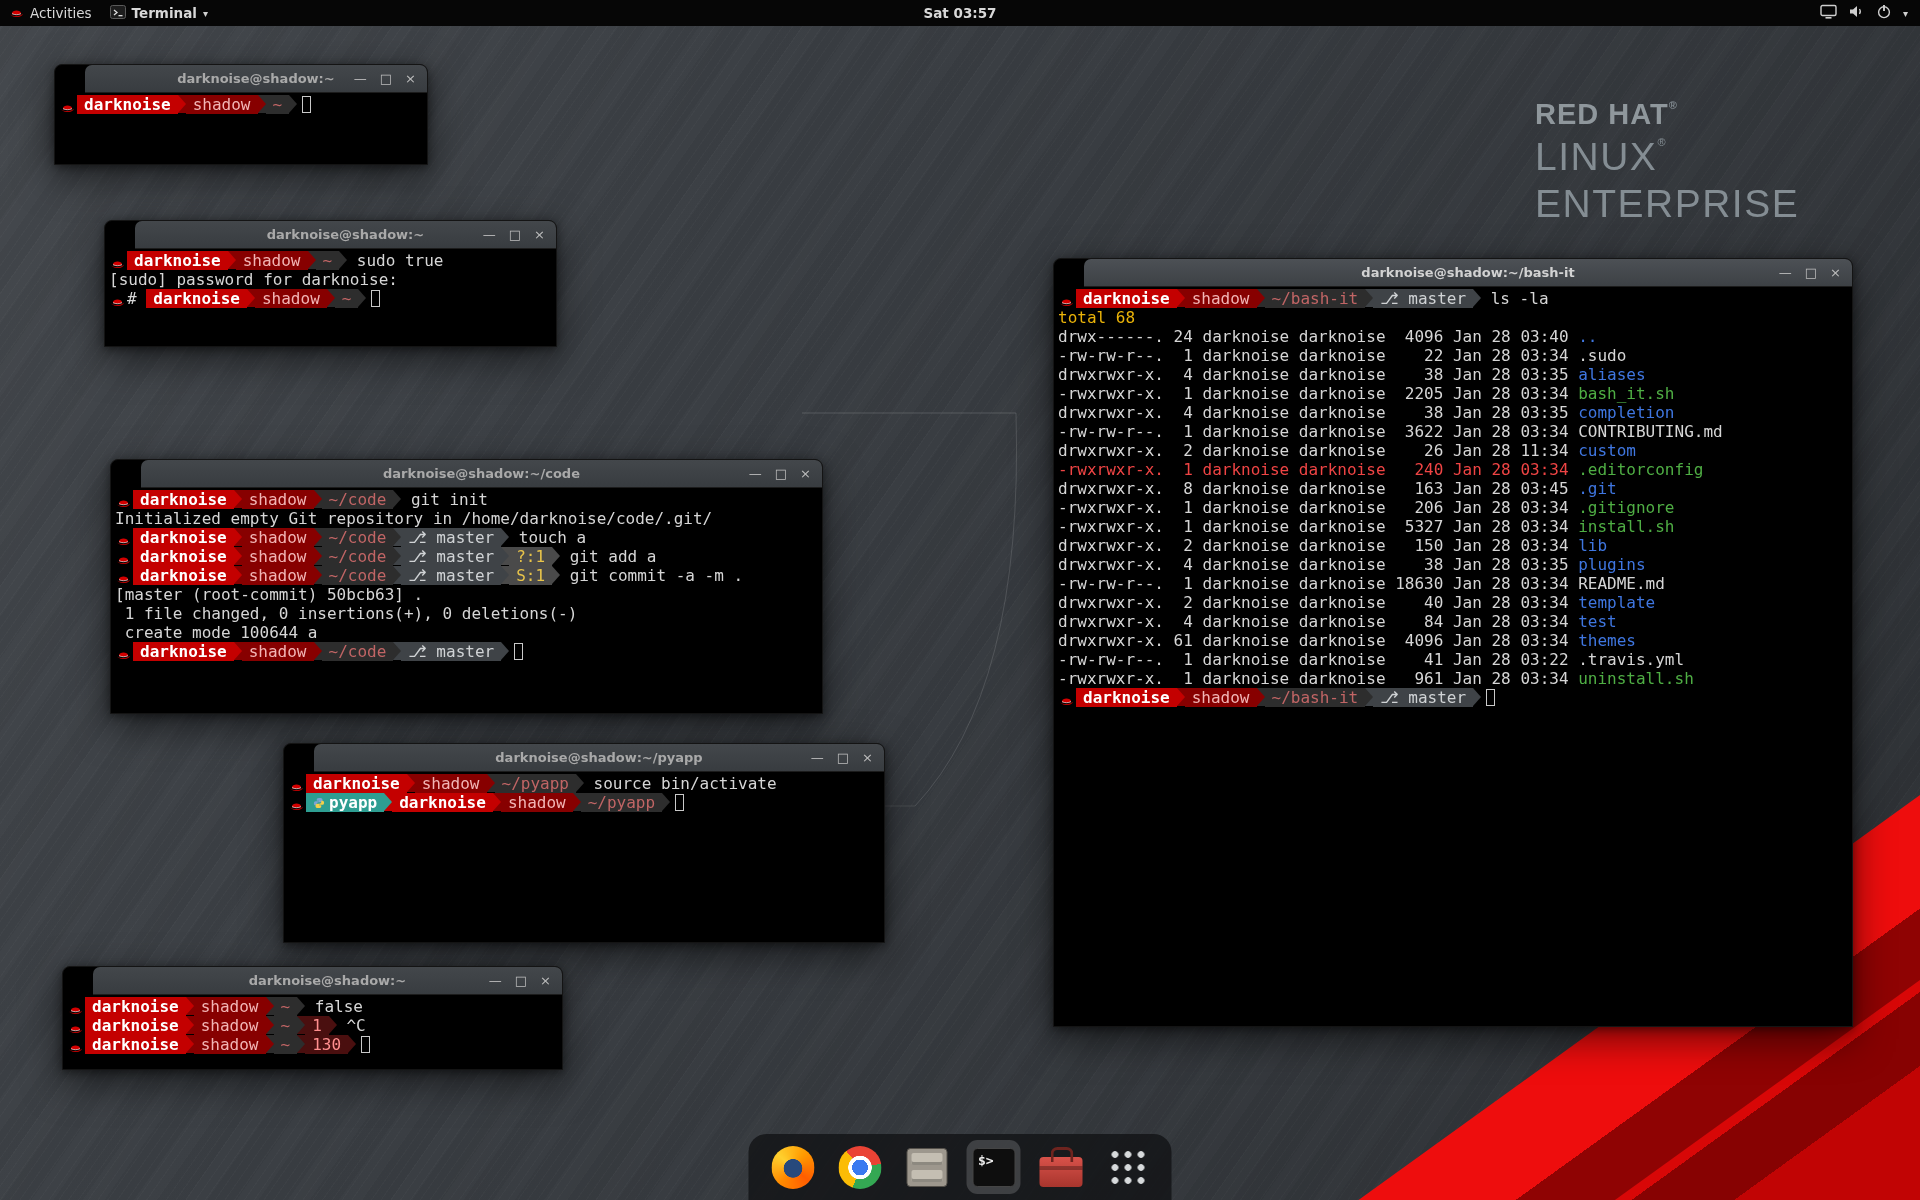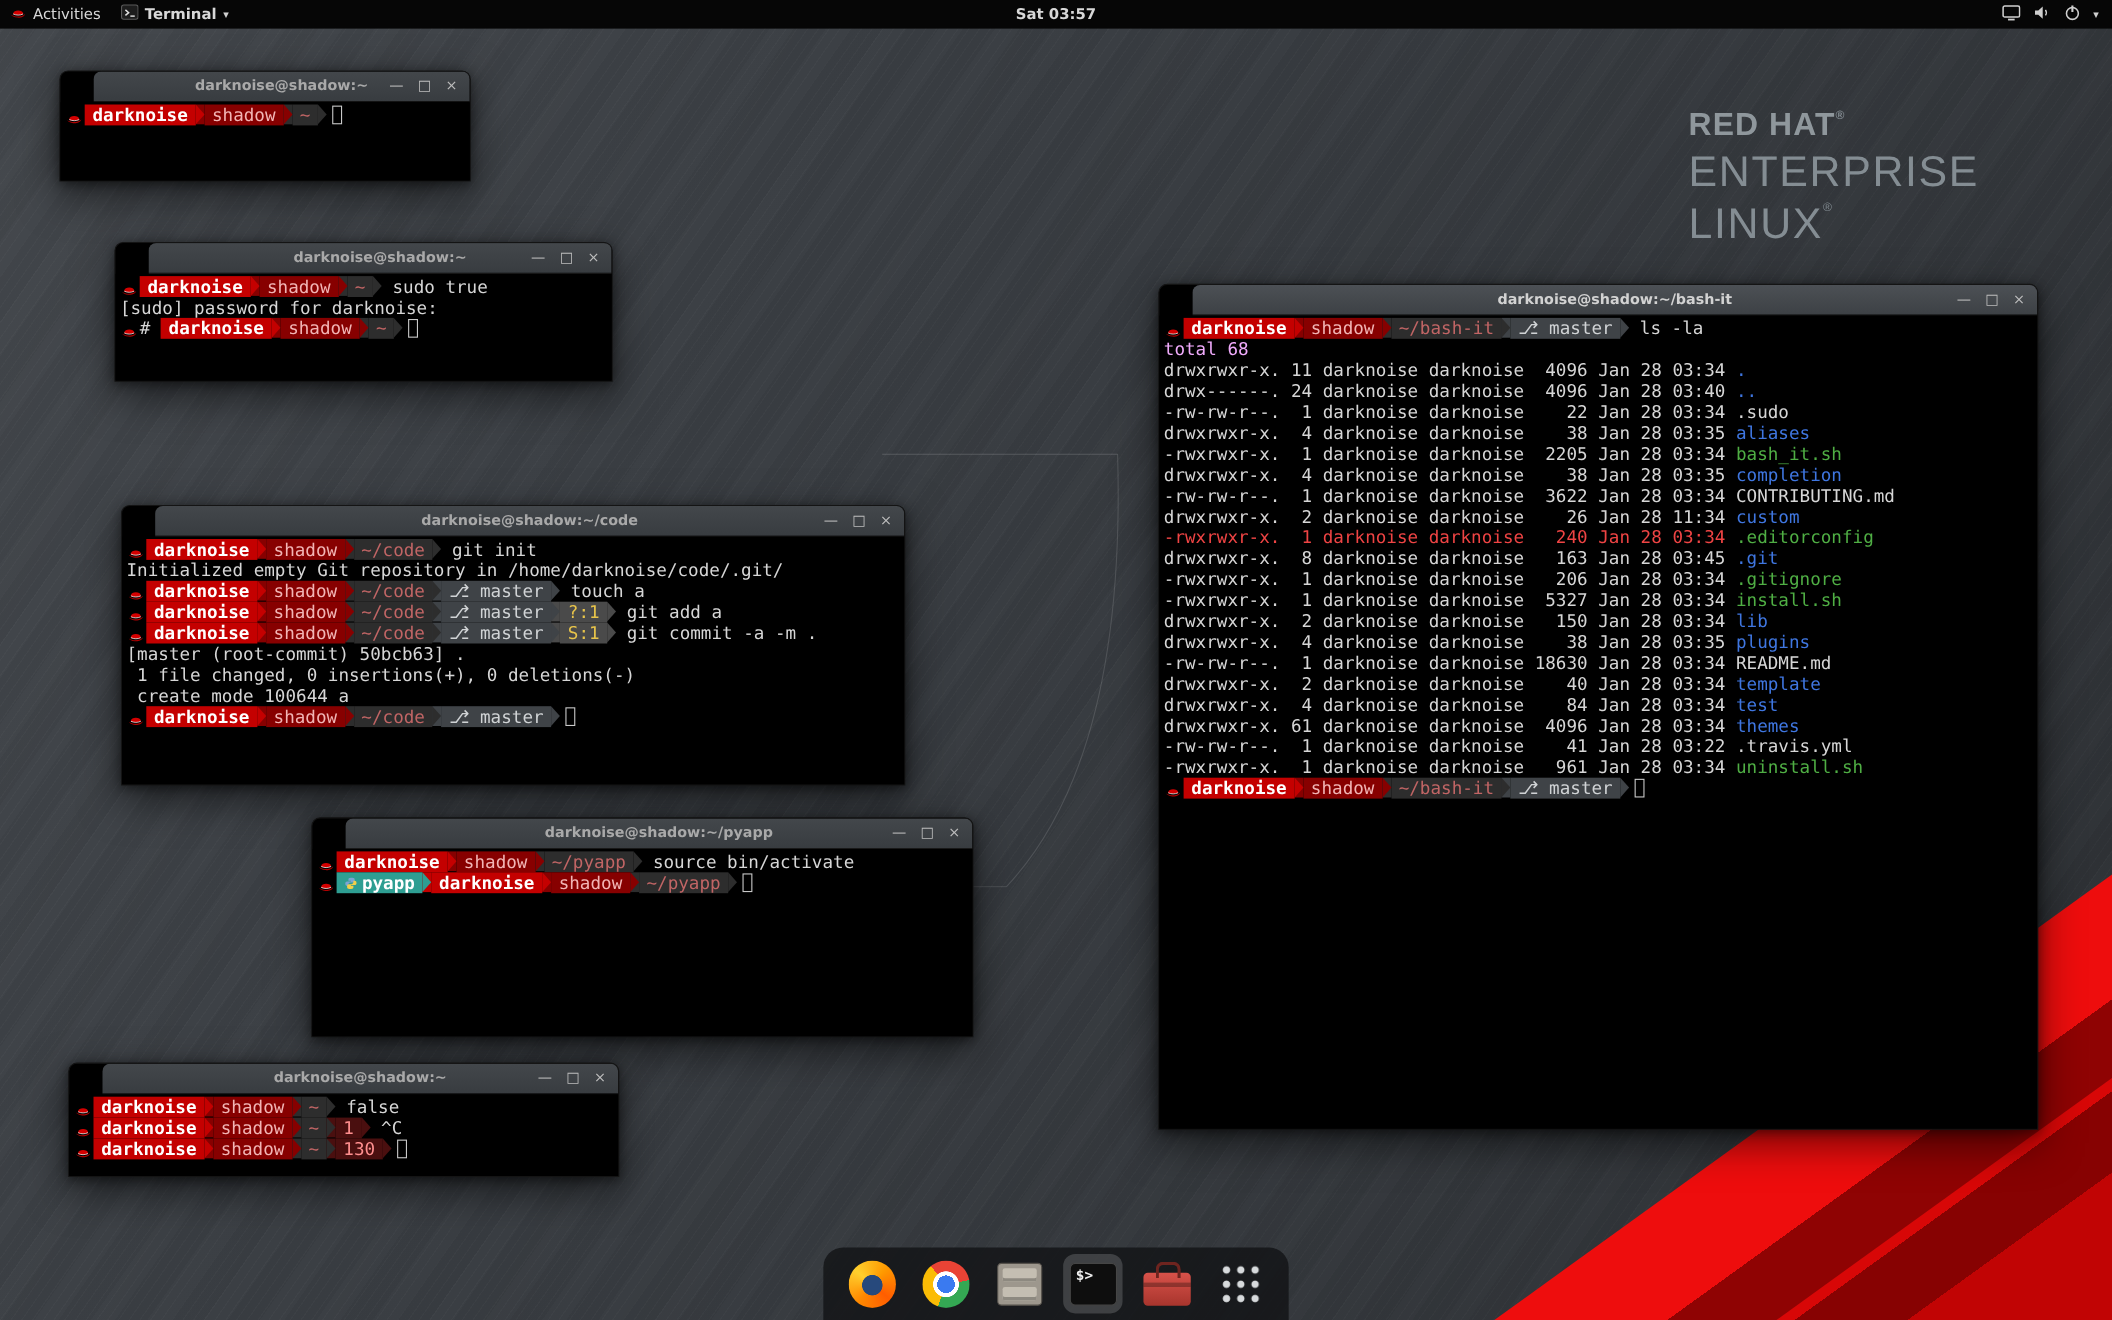--- a/index.html
+++ b/index.html
@@ -97,22 +97,22 @@
   </div>
 
   <svg class="wlines" width="1920" height="1200">
     <path d="M802 413 H1016" stroke="rgba(255,255,255,0.16)" stroke-width="1" fill="none"></path>
     <path d="M1016 413 Q1024 690 915 806" stroke="rgba(255,255,255,0.13)" stroke-width="1" fill="none"></path>
     <path d="M915 806 H860" stroke="rgba(255,255,255,0.10)" stroke-width="1" fill="none"></path>
   </svg>
 
   <div class="rhel-logo">
     <div class="rhel-brand"><span>RED HAT</span><sup>®</sup></div>
+    <div class="rhel-line"><span>LINUX</span><sup>®</sup></div>
     <div class="rhel-line"><span>ENTERPRISE</span></div>
-    <div class="rhel-line"><span>LINUX</span><sup>®</sup></div>
   </div>
 
   <div id="windows-layer">
       <div class="window" style="left: 54px; top: 64px; width: 374px; height: 101px;">
         <div class="titlebar">
           <div class="wtitle">darknoise@shadow:~</div>
           <div class="wbtns">
             <span class="wbtn">—</span>
             <span class="wbtn">□</span>
             <span class="wbtn">×</span>
@@ -250,22 +250,21 @@
             <span class="wbtn">□</span>
             <span class="wbtn">×</span>
           </div>
         </div>
         <div class="tbody">
           <div class="tline"><span class="hat"><svg width="15" height="11" viewBox="0 0 20 14">
                 <path d="M4 8 C4 3 16 3 16 8 L16 9 C16 9 10 11 4 9 Z" fill="#d40000"></path>
                 <path d="M1.5 9.5 C6 12.5 14 12.5 18.5 8.5 C18 11.5 13 13.5 9 13 C5 12.6 2.5 11 1.5 9.5 Z" fill="#b00000"></path>
                 <path d="M4 8.6 C8 10.4 12 10.4 16 8.6" stroke="#ffffff" stroke-width="0.9" fill="none"></path>
               </svg></span><span class="seg" style="background: rgb(196, 0, 0); color: rgb(255, 255, 255); font-weight: bold;">darknoise</span><span class="parrow" style="border-left-color: rgb(196, 0, 0); background-color: rgb(135, 0, 0);"></span><span class="seg" style="background: rgb(135, 0, 0); color: rgb(242, 181, 181);">shadow</span><span class="parrow" style="border-left-color: rgb(135, 0, 0); background-color: rgb(45, 45, 45);"></span><span class="seg" style="background: rgb(45, 45, 45); color: rgb(193, 101, 101);">~/bash-it</span><span class="parrow" style="border-left-color: rgb(45, 45, 45); background-color: rgb(63, 67, 71);"></span><span class="seg" style="background: rgb(63, 67, 71); color: rgb(208, 211, 213);">⎇ master</span><span class="parrow" style="border-left-color: rgb(63, 67, 71);"></span><span style="color: rgb(214, 214, 214);"> ls -la</span></div>
-          <div class="tline"><span style="color: #f0abfc;">total 68</span></div>
-          <div class="tline"><span style="color: rgb(214, 214, 214);">drwxrwxr-x. 11 darknoise darknoise  4096 Jan 28 03:34 </span><span style="color: rgb(63, 118, 224);">.</span></div>
+          <div class="tline"><span style="color: #eab308;">total 68</span></div>
           <div class="tline"><span style="color: rgb(214, 214, 214);">drwx------. 24 darknoise darknoise  4096 Jan 28 03:40 </span><span style="color: rgb(63, 118, 224);">..</span></div>
           <div class="tline"><span style="color: rgb(214, 214, 214);">-rw-rw-r--.  1 darknoise darknoise    22 Jan 28 03:34 </span><span style="color: rgb(214, 214, 214);">.sudo</span></div>
           <div class="tline"><span style="color: rgb(214, 214, 214);">drwxrwxr-x.  4 darknoise darknoise    38 Jan 28 03:35 </span><span style="color: rgb(63, 118, 224);">aliases</span></div>
           <div class="tline"><span style="color: rgb(214, 214, 214);">-rwxrwxr-x.  1 darknoise darknoise  2205 Jan 28 03:34 </span><span style="color: rgb(79, 174, 68);">bash_it.sh</span></div>
           <div class="tline"><span style="color: rgb(214, 214, 214);">drwxrwxr-x.  4 darknoise darknoise    38 Jan 28 03:35 </span><span style="color: rgb(63, 118, 224);">completion</span></div>
           <div class="tline"><span style="color: rgb(214, 214, 214);">-rw-rw-r--.  1 darknoise darknoise  3622 Jan 28 03:34 </span><span style="color: rgb(214, 214, 214);">CONTRIBUTING.md</span></div>
           <div class="tline"><span style="color: rgb(214, 214, 214);">drwxrwxr-x.  2 darknoise darknoise    26 Jan 28 11:34 </span><span style="color: rgb(63, 118, 224);">custom</span></div>
           <div class="tline"><span style="color: #ef4444;">-rwxrwxr-x.  1 darknoise darknoise   240 Jan 28 03:34 </span><span style="color: rgb(79, 174, 68);">.editorconfig</span></div>
           <div class="tline"><span style="color: rgb(214, 214, 214);">drwxrwxr-x.  8 darknoise darknoise   163 Jan 28 03:45 </span><span style="color: rgb(63, 118, 224);">.git</span></div>
           <div class="tline"><span style="color: rgb(214, 214, 214);">-rwxrwxr-x.  1 darknoise darknoise   206 Jan 28 03:34 </span><span style="color: rgb(79, 174, 68);">.gitignore</span></div>

